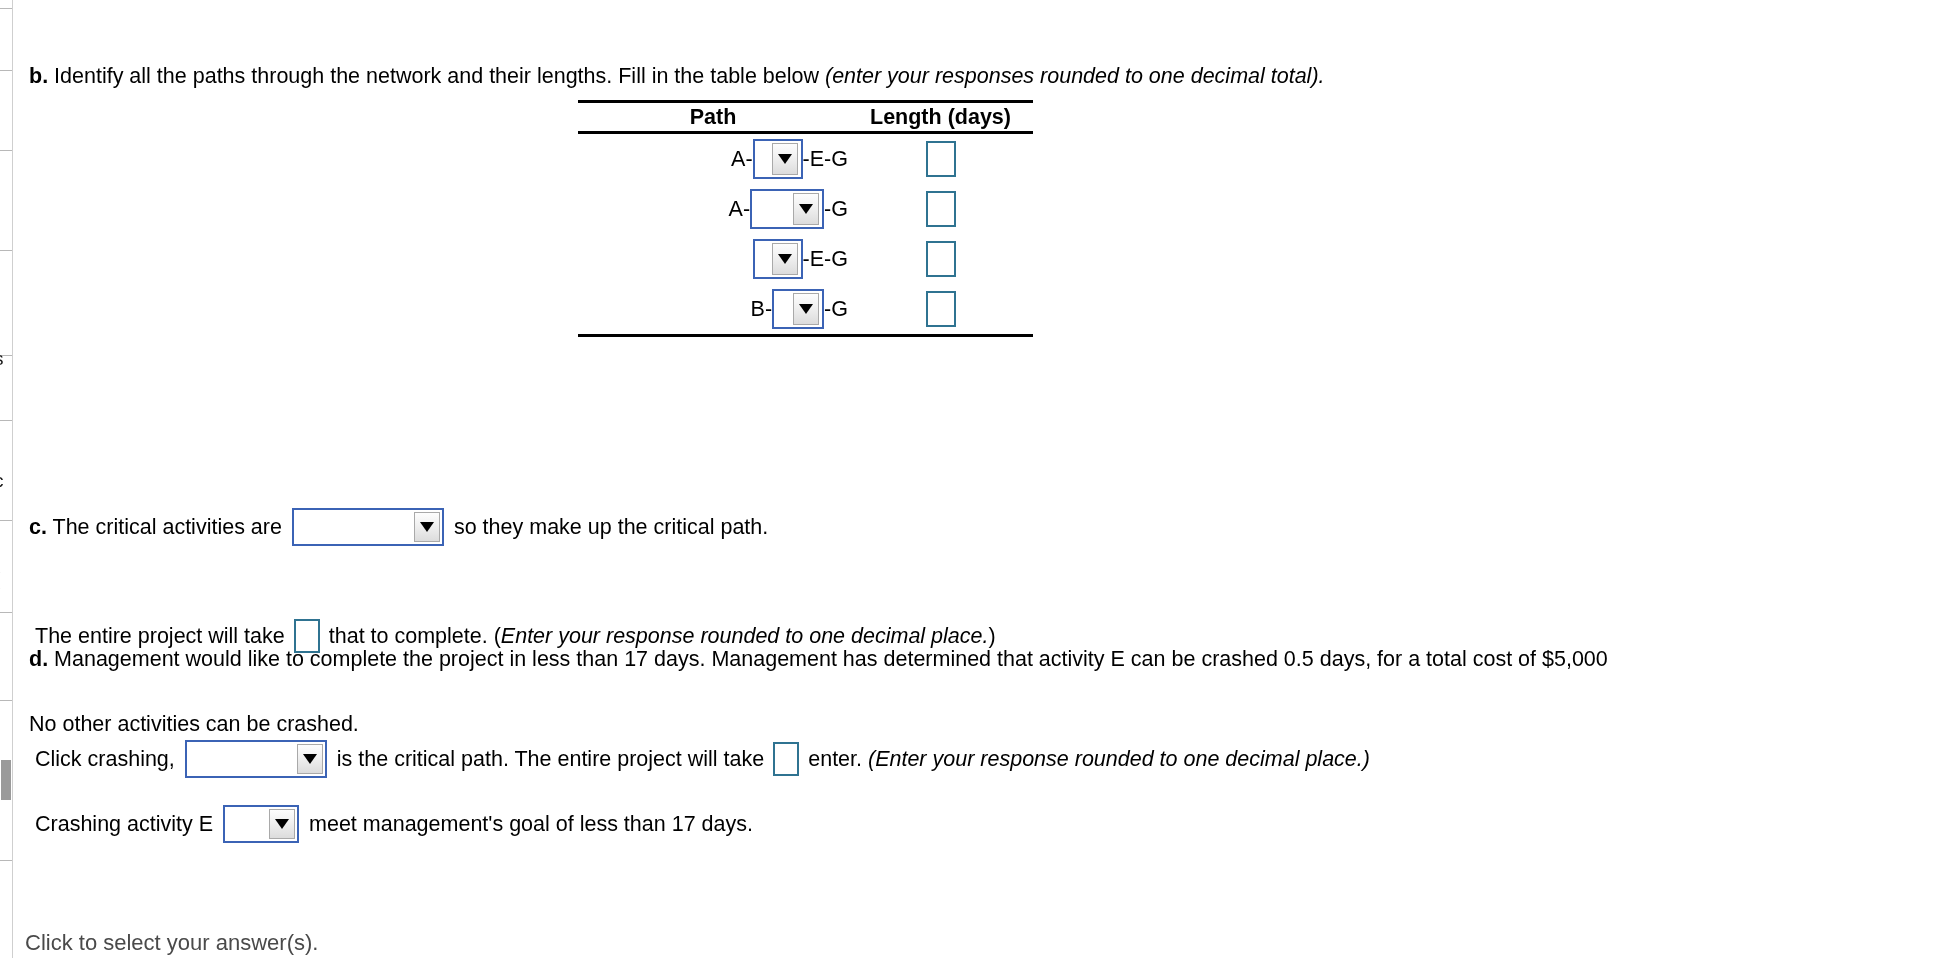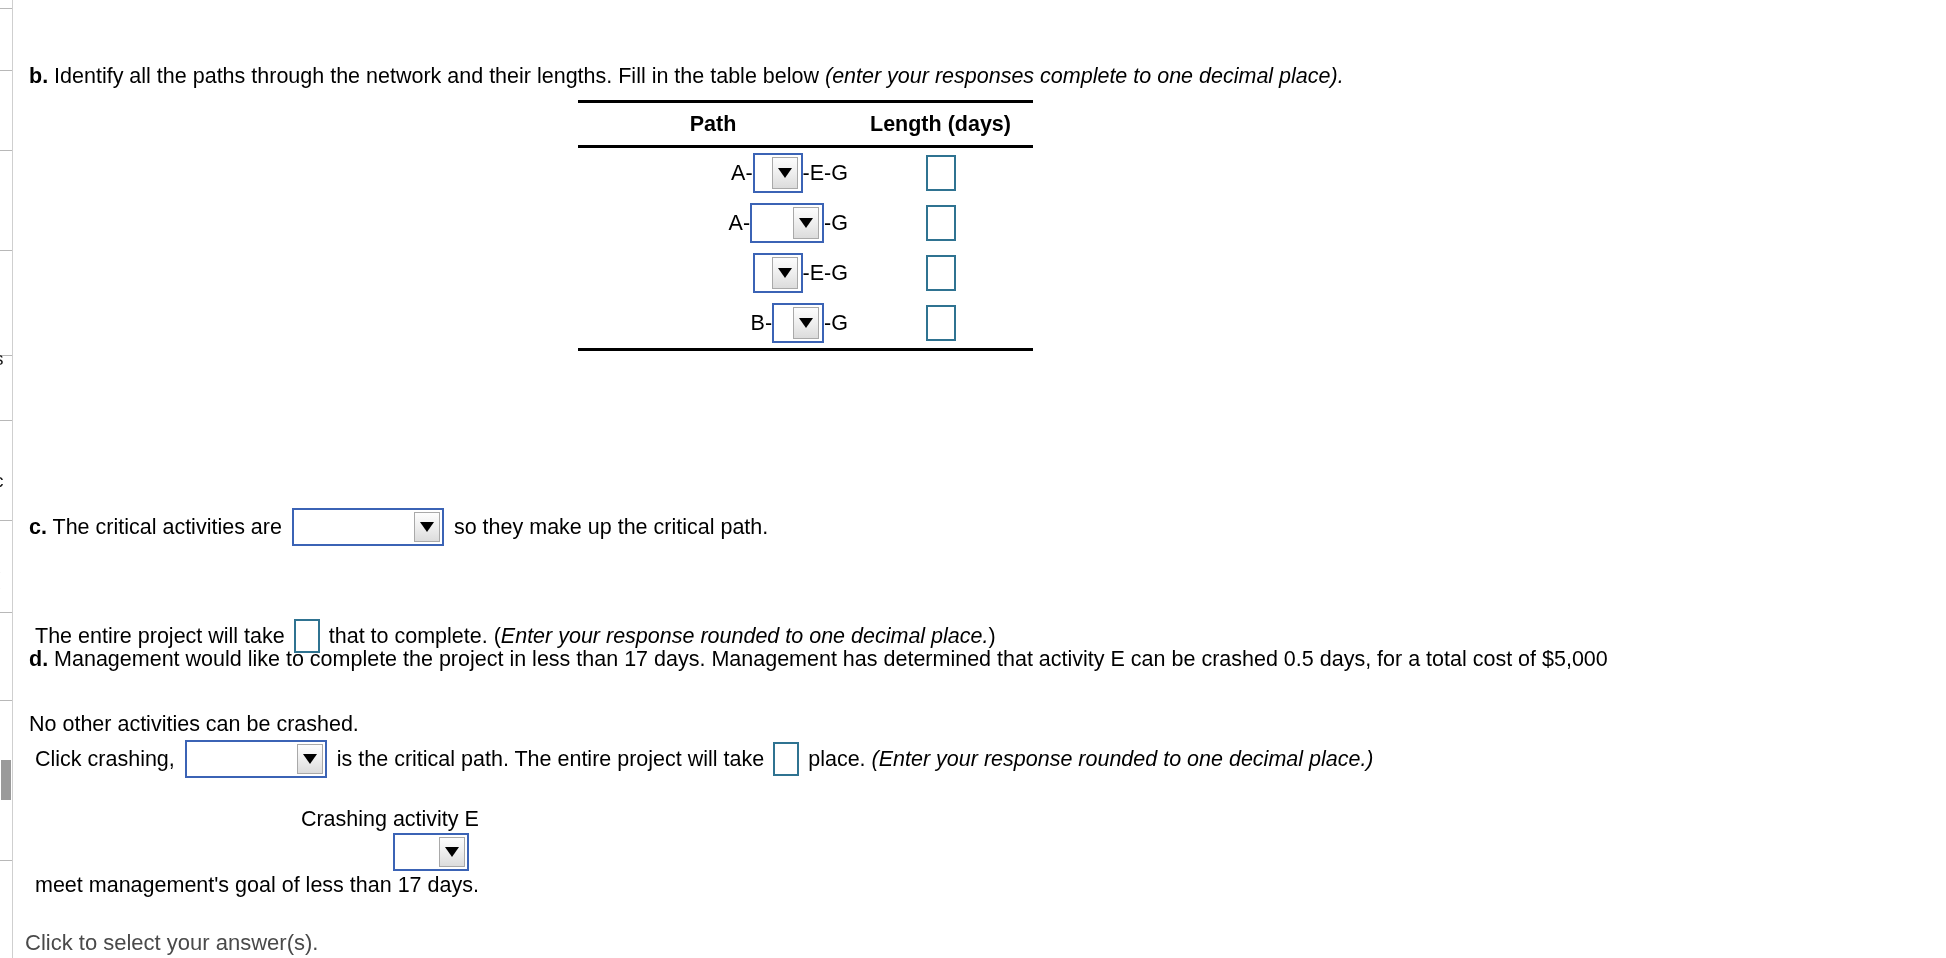--- a/index.html
+++ b/index.html
@@ -115,21 +115,21 @@
     background: #000000;
     width: 100%;
   }
   #paths-table .rule-bot {
     height: 3px;
     background: #000000;
     width: 100%;
   }
   #paths-table .thead {
     display: flex;
-    height: 42px;
+    height: 28px;
     align-items: center;
   }
   #paths-table .th {
     font-size: 21.5px;
     font-weight: bold;
     text-align: center;
   }
   #paths-table .th.path  { width: 270px; }
   #paths-table .th.len   { width: 185px; }
 
@@ -177,21 +177,21 @@
   <div class="tick" style="top:860px"></div>
   <div class="thumb" style="top:760px; height:40px;"></div>
   <div class="frag" style="top:348px;">s</div>
   <div class="frag" style="top:470px;">c</div>
   <div class="frag" style="top:568px;">(</div>
 </div>
 
 <div id="page">
 
   <div class="abs qline" style="left:16px; top:62px;">
-    <b>b.</b><span> Identify all the paths through the network and their lengths. Fill in the table below </span><i>(enter your responses complete to one decimal place).</i>
+    <b>b.</b><span> Identify all the paths through the network and their lengths. Fill in the table below </span><i>(enter your responses rounded to one decimal total).</i>
   </div>
 
   <div id="paths-table">
     <div class="rule-top"></div>
     <div class="thead">
       <div class="th path">Path</div>
       <div class="th len">Length (days)</div>
     </div>
     <div class="rule-mid"></div>
     <div id="paths-rows">
@@ -290,24 +290,24 @@
     <span class="qline">Click crashing,</span>
     <span class="sel arrow-right" style="width:142px; height:38px; margin:0 10px;">
       <span class="arrowbtn">
         <svg width="14" height="10" viewBox="0 0 14 10">
             <polygon points="0,0 14,0 7,10" fill="#000"></polygon>
           </svg>
       </span>
     </span>
     <span class="qline">is the critical path. The entire project will take</span>
     <span class="numbox" style="width:26px; height:34px; margin:0 9px;"></span>
-    <span class="qline"><span>place. </span><i>(Enter your response rounded to one decimal place.)</i></span>
-  </div>
-
-  <div class="abs" style="left:22px; top:805px; display:flex; align-items:flex-end;flex-direction:column;">
+    <span class="qline"><span>enter. </span><i>(Enter your response rounded to one decimal place.)</i></span>
+  </div>
+
+  <div class="abs" style="left:22px; top:805px; display:flex; align-items:center;">
     <span class="qline">Crashing activity E</span>
     <span class="sel arrow-right" style="width:76px; height:38px; margin:0 10px;">
       <span class="arrowbtn">
         <svg width="14" height="10" viewBox="0 0 14 10">
             <polygon points="0,0 14,0 7,10" fill="#000"></polygon>
           </svg>
       </span>
     </span>
     <span class="qline">meet management's goal of less than 17 days.</span>
   </div>

